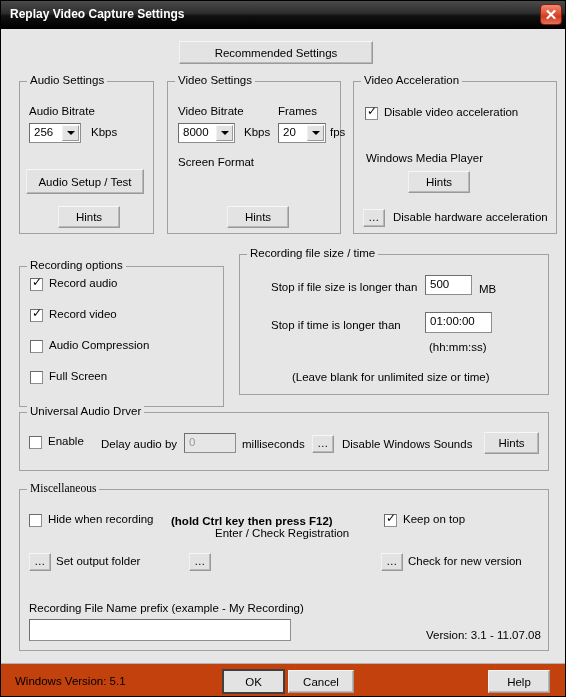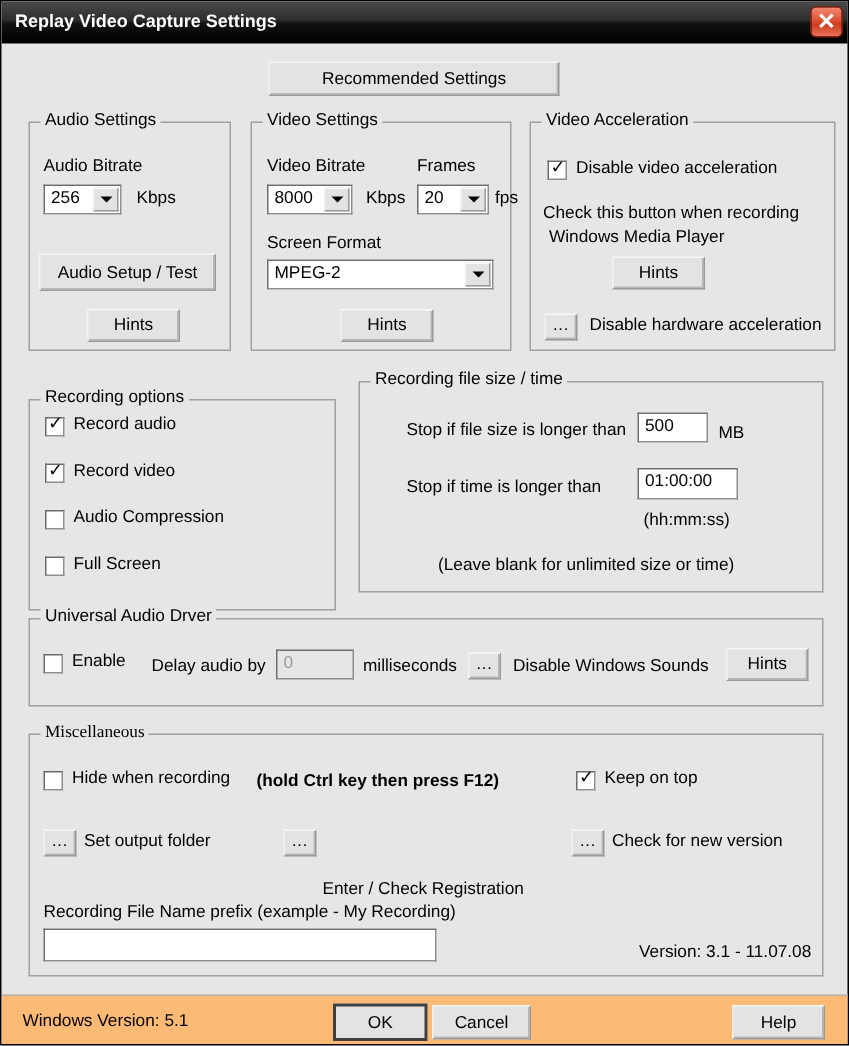--- a/index.html
+++ b/index.html
@@ -208,21 +208,21 @@
     white-space: nowrap;
   }
 
   
   #bottombar {
     position: absolute;
     left: 0;
     top: 662px;
     width: 566px;
     height: 35px;
-    background: #fdba74;
+    background: #c2410c;
     border-top: 1px solid #b4b4b4;
     box-sizing: border-box;
   }
 </style>
 </head>
 <body>
 
 <div id="window">
 
   <div id="titlebar">
@@ -261,38 +261,31 @@
   <div class="lbl" style="left:243px; top:125px;">Kbps</div>
   <div class="lbl" style="left:277px; top:104px;">Frames</div>
   <div class="combo" style="left:277px; top:122px; width:48px; height:20px;">
     <div class="ctext">20</div>
     <div class="carrow">
         <i></i>
       </div>
   </div>
   <div class="lbl" style="left:329px; top:125px;">fps</div>
   <div class="lbl" style="left:177px; top:155px;">Screen Format</div>
-  <div class="combo" style="left:177px; top:172px; width:151px; height:20px;">
-    <div class="ctext">MPEG-2</div>
-    <div class="carrow">
-        <i></i>
-      </div>
-  </div>
   <div class="btn" style="left:226px; top:205px; width:62px; height:22px;">Hints</div>
 
   <div class="group" style="left:352px; top:80px; width:204px; height:153px;">
     <div class="glabel">Video Acceleration</div>
   </div>
   <div class="chk" style="left:364px; top:106px;">
     <div class="box">
         <span class="tick">✓</span>
       </div>
     <div class="txt">Disable video acceleration</div>
   </div>
-  <div class="lbl" style="left:361px; top:135px;">Check this button when recording</div>
   <div class="lbl" style="left:365px; top:151px;">Windows Media Player</div>
   <div class="btn" style="left:407px; top:170px; width:62px; height:22px;">Hints</div>
   <div class="btn dots" style="left:362px; top:208px; width:22px; height:18px;">...</div>
   <div class="lbl" style="left:392px; top:210px;">Disable hardware acceleration</div>
 
   <div class="group" style="left:18px; top:253px; width:205px; height:141px;margin-top:12px;">
     <div class="glabel">Recording options</div>
   </div>
   <div class="chk" style="left:29px; top:277px;">
     <div class="box">
@@ -352,21 +345,21 @@
     <div class="box">
         <span class="tick">✓</span>
       </div>
     <div class="txt">Keep on top</div>
   </div>
 
   <div class="btn dots" style="left:28px; top:552px; width:22px; height:18px;">...</div>
   <div class="lbl" style="left:55px; top:554px;">Set output folder</div>
 
   <div class="btn dots" style="left:188px; top:552px; width:22px; height:18px;">...</div>
-  <div class="lbl" style="left:214px; top:586px;">Enter / Check Registration</div>
+  <div class="lbl" style="left:214px; top:526px;">Enter / Check Registration</div>
 
   <div class="btn dots" style="left:380px; top:552px; width:22px; height:18px;">...</div>
   <div class="lbl" style="left:407px; top:554px;">Check for new version</div>
 
   <div class="lbl" style="left:28px; top:601px;">Recording File Name prefix (example -  My Recording)</div>
   <div class="tbox" style="left:28px; top:618px; width:262px; height:22px;"></div>
   <div class="lbl" style="left:425px; top:628px;">Version: 3.1 - 11.07.08</div>
 
   <div id="bottombar">
     <div class="lbl" style="left:14px; top:11px;">Windows Version: 5.1</div>

